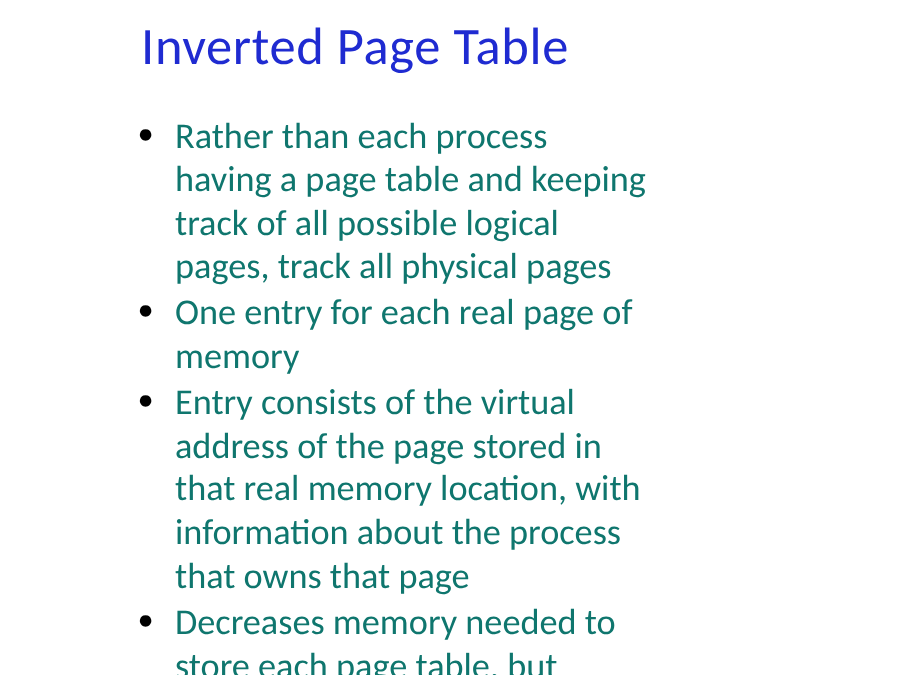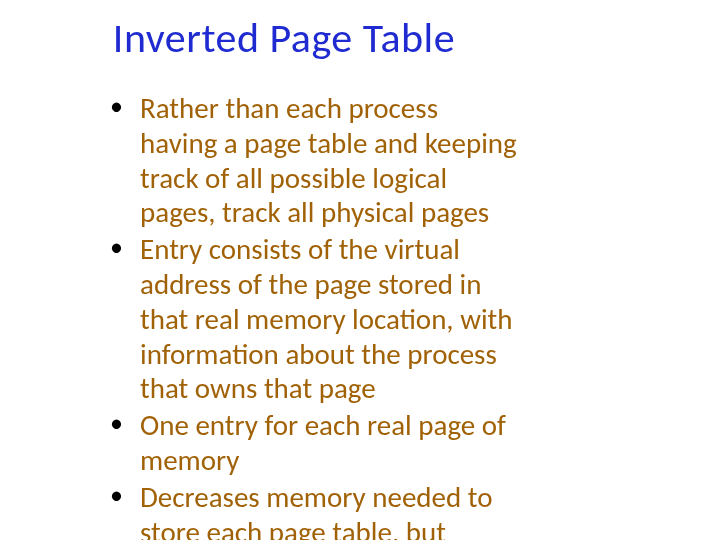--- a/index.html
+++ b/index.html
@@ -32,38 +32,38 @@
     list-style: none;
     margin: 0;
     padding: 0;
   }
   ul.points > li {
     position: relative;
     font-size: 29px;
     line-height: 1.2;
     margin: 0 0 2px 0;
     padding-left: 30px;
-    color: #a16207;
+    color: #0f766e;
   }
   ul.points > li::before {
     content: "•";
     position: absolute;
     left: 0;
     top: 0;
     font-size: 26px;
     color: #000000;
   }
 </style>
 </head>
 <body>
 
 <div class="slide">
   <h1 class="title" style="color:#1f2bd1">Inverted Page Table</h1>
 
   <div class="body">
     <ul class="points">
       <li>Rather than each process having a page table and keeping track of all possible logical pages, track all physical pages</li>
+      <li>One entry for each real page of memory</li>
       <li>Entry consists of the virtual address of the page stored in that real memory location, with information about the process that owns that page</li>
-      <li>One entry for each real page of memory</li>
       <li>Decreases memory needed to store each page table, but increases time needed to search the table than a</li>
     </ul>
   </div>
 </div>
 
 </body></html>

